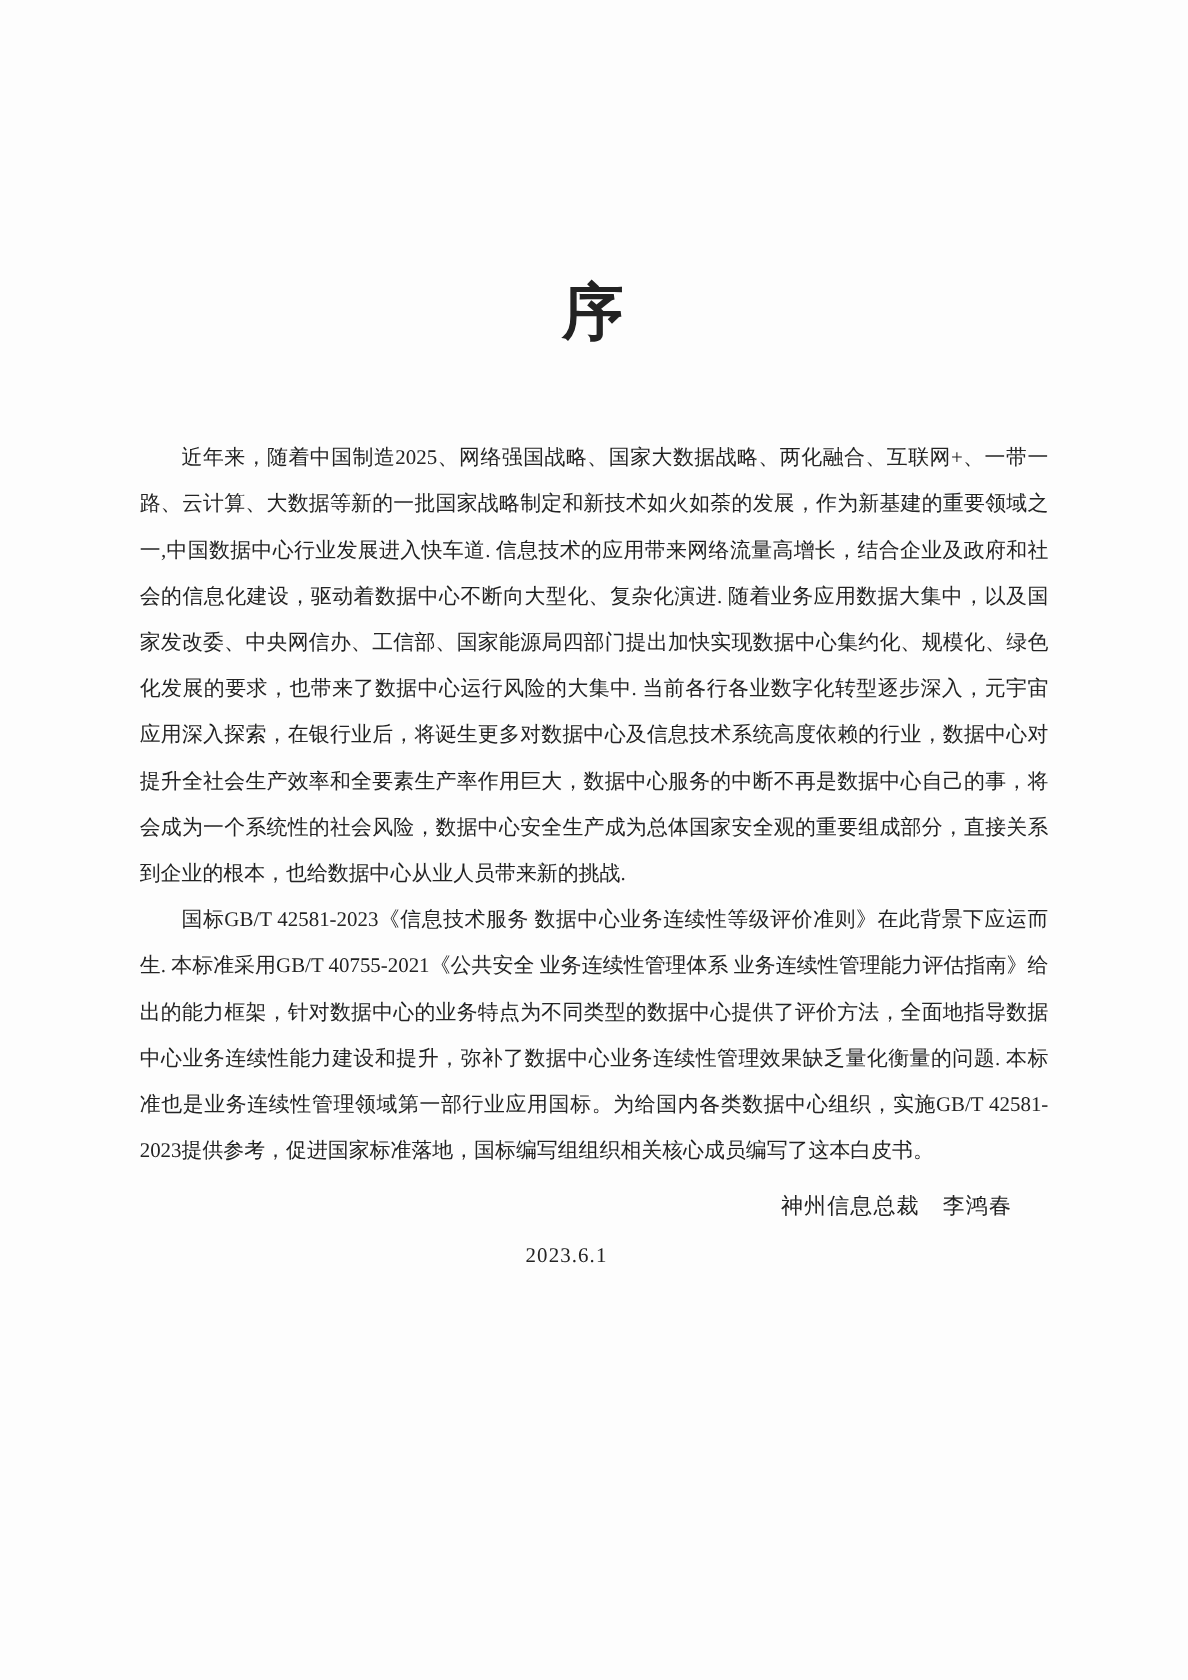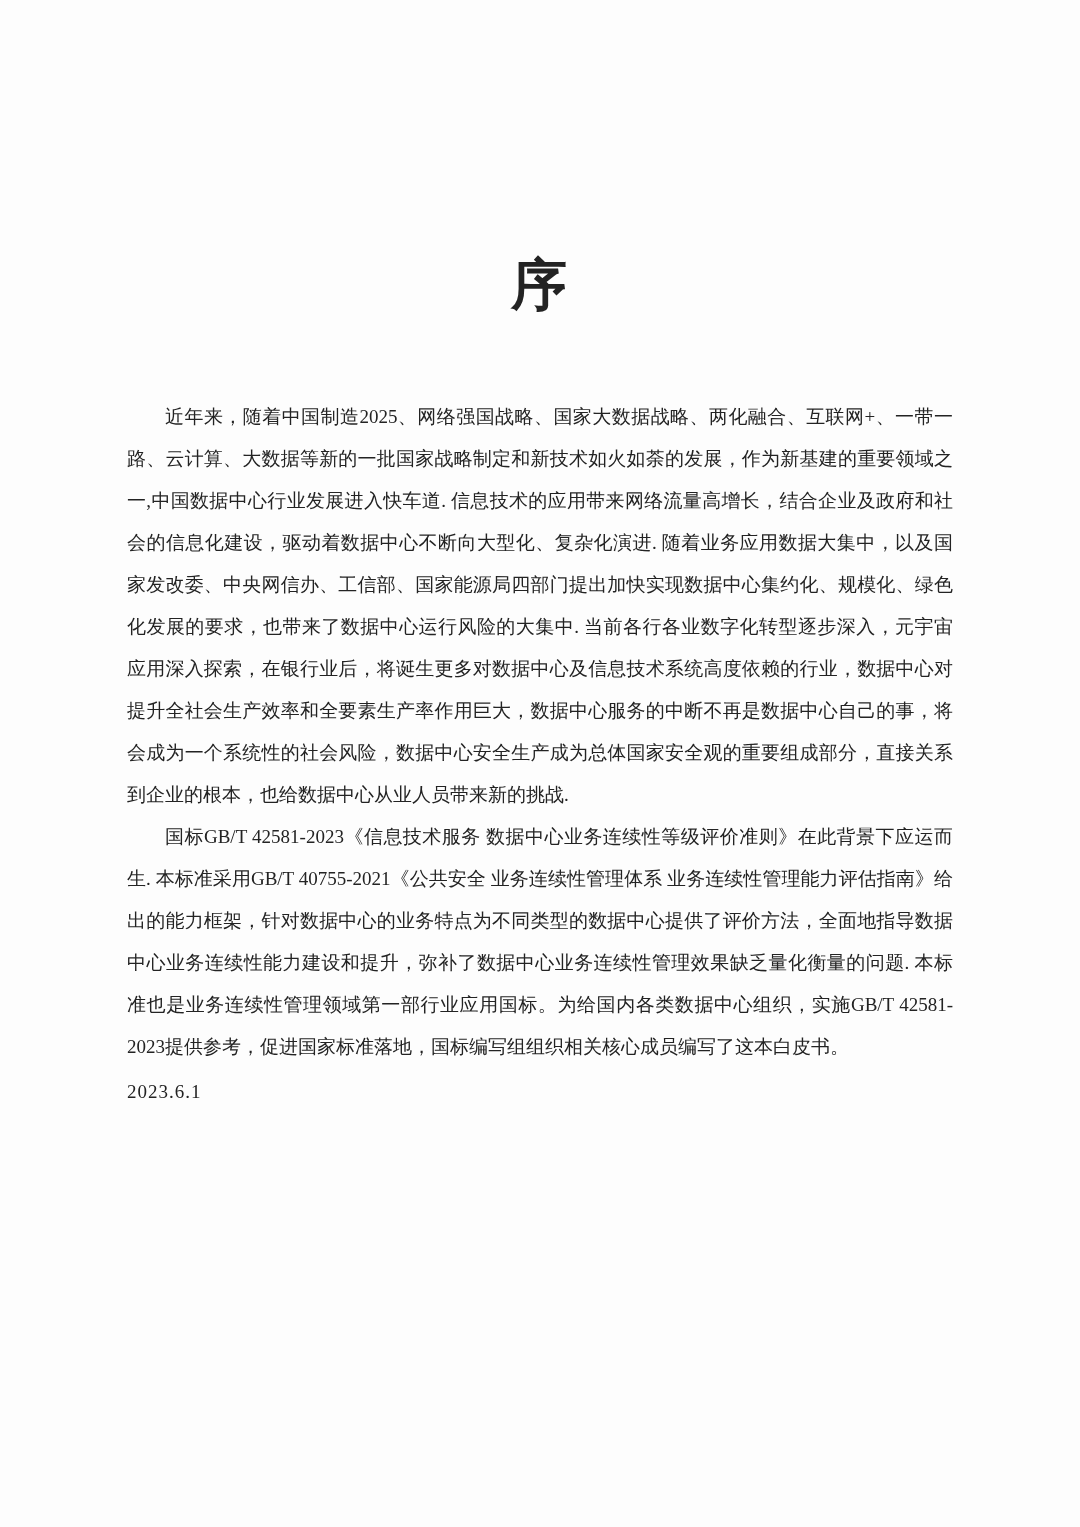--- a/index.html
+++ b/index.html
@@ -47,33 +47,34 @@
     line-height: 42px;
     text-align: right;
     padding-right: 33px;
     letter-spacing: 1px;
   }
 
   .date {
     margin-top: 3px;
     font-size: 19px;
     line-height: 42px;
-    text-align: left;
+    text-align: center;
     padding-right: 50px;
     letter-spacing: 1px;
   }
 </style>
 </head>
 <body>
 
 <div class="page">
 
   <h1 class="title">序</h1>
 
   <div class="body">
     <p>近年来，随着中国制造2025、网络强国战略、国家大数据战略、两化融合、互联网+、一带一路、云计算、大数据等新的一批国家战略制定和新技术如火如荼的发展，作为新基建的重要领域之一,中国数据中心行业发展进入快车道. 信息技术的应用带来网络流量高增长，结合企业及政府和社会的信息化建设，驱动着数据中心不断向大型化、复杂化演进. 随着业务应用数据大集中，以及国家发改委、中央网信办、工信部、国家能源局四部门提出加快实现数据中心集约化、规模化、绿色化发展的要求，也带来了数据中心运行风险的大集中. 当前各行各业数字化转型逐步深入，元宇宙应用深入探索，在银行业后，将诞生更多对数据中心及信息技术系统高度依赖的行业，数据中心对提升全社会生产效率和全要素生产率作用巨大，数据中心服务的中断不再是数据中心自己的事，将会成为一个系统性的社会风险，数据中心安全生产成为总体国家安全观的重要组成部分，直接关系到企业的根本，也给数据中心从业人员带来新的挑战.</p>
     <p>国标GB/T 42581-2023《信息技术服务 数据中心业务连续性等级评价准则》在此背景下应运而生. 本标准采用GB/T 40755-2021《公共安全 业务连续性管理体系 业务连续性管理能力评估指南》给出的能力框架，针对数据中心的业务特点为不同类型的数据中心提供了评价方法，全面地指导数据中心业务连续性能力建设和提升，弥补了数据中心业务连续性管理效果缺乏量化衡量的问题. 本标准也是业务连续性管理领域第一部行业应用国标。为给国内各类数据中心组织，实施GB/T 42581-2023提供参考，促进国家标准落地，国标编写组组织相关核心成员编写了这本白皮书。</p>
   </div>
 
+  <div class="signature">神州信息总裁　李鸿春</div>
 
   <div class="date">2023.6.1</div>
 
 </div>
 
 </body></html>

